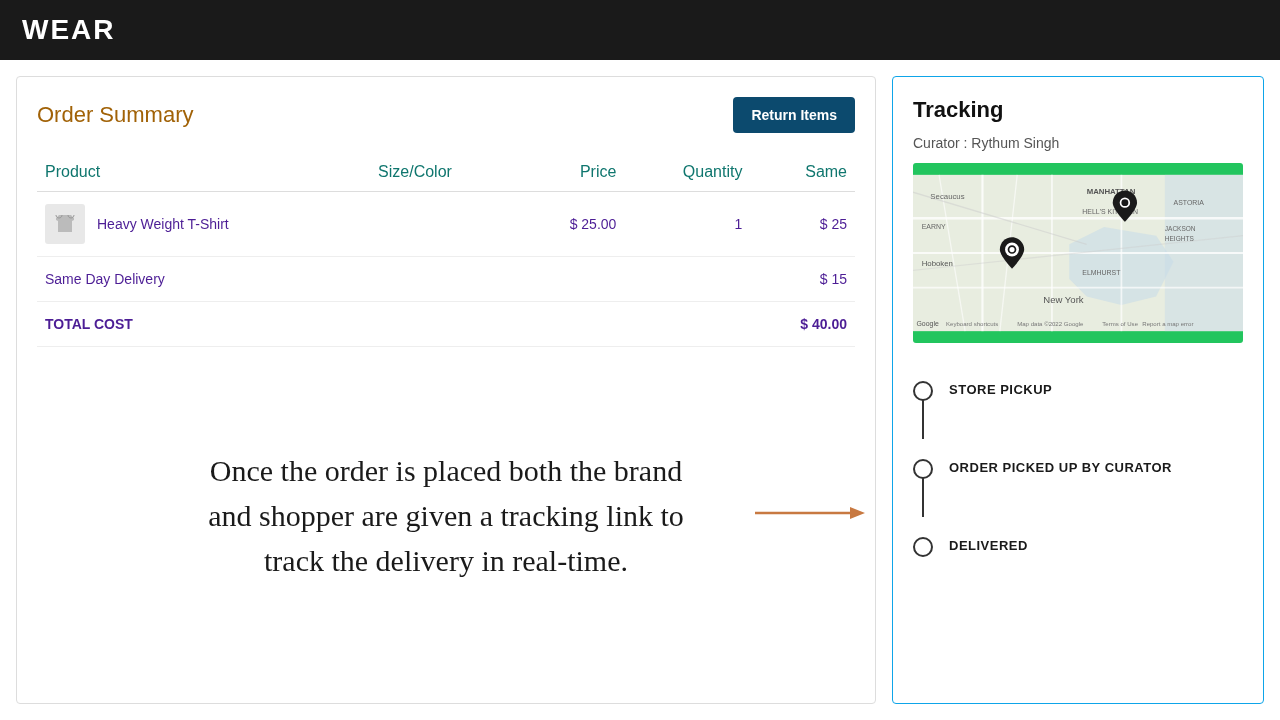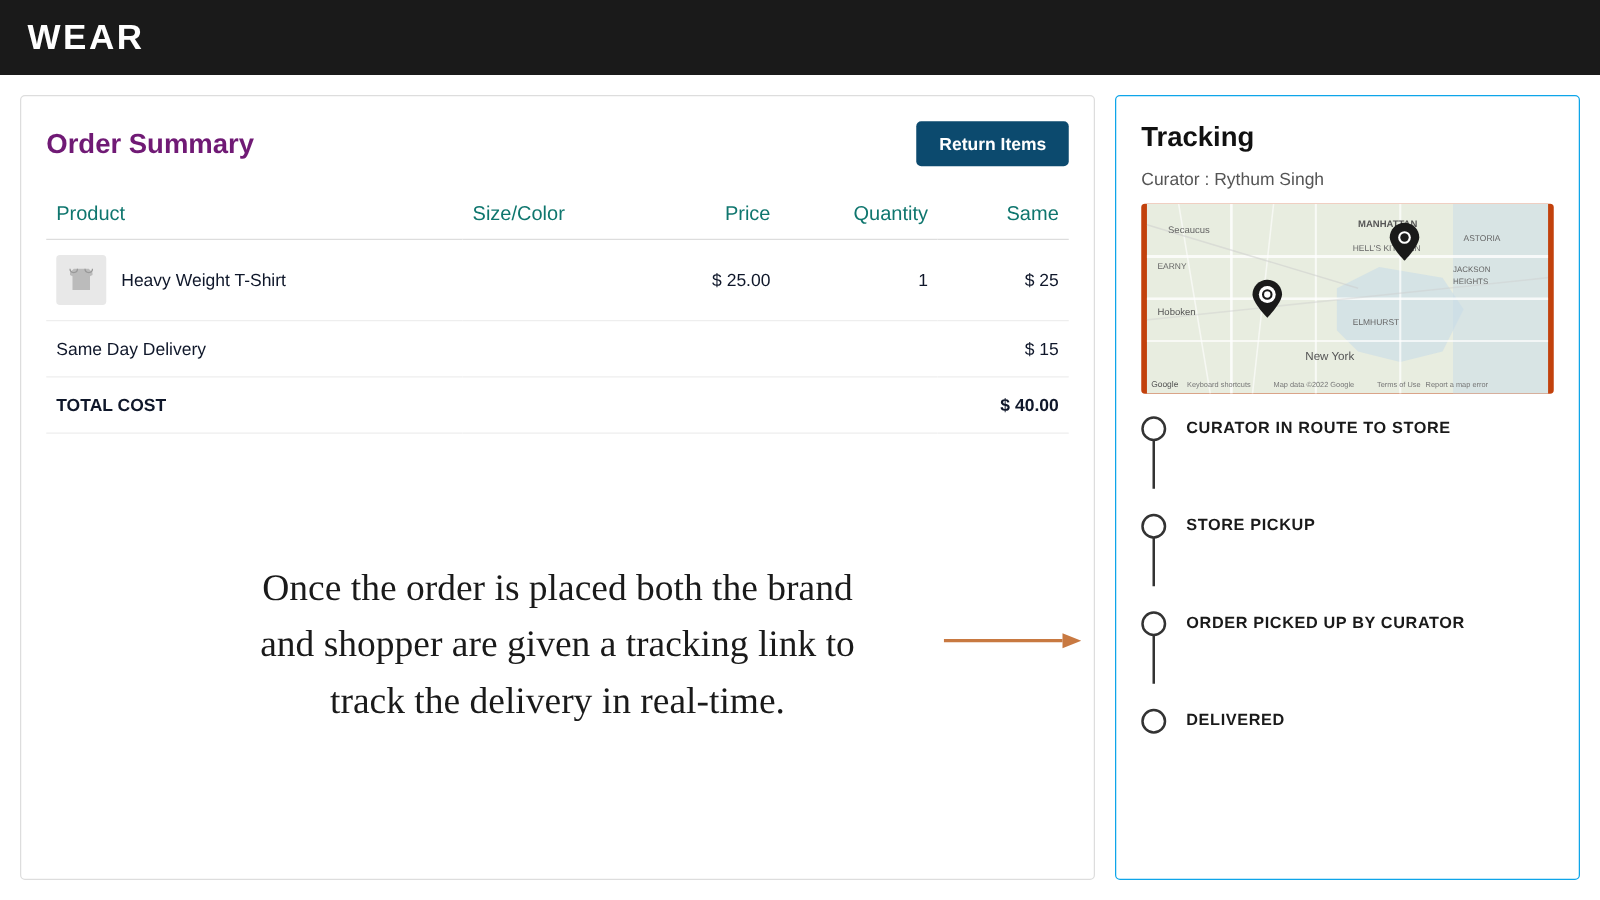--- a/index.html
+++ b/index.html
@@ -46,22 +46,22 @@
 
     .order-header {
       display: flex;
       justify-content: space-between;
       align-items: center;
       margin-bottom: 20px;
     }
 
     .order-title {
       font-size: 22px;
-      font-weight: bold;
-      color: #701a75;
+      font-weight: normal;
+      color: #a16207;
     }
 
     .return-items-btn {
       background: #0c4a6e;
       color: #fff;
       border: none;
       padding: 10px 18px;
       font-size: 14px;
       font-weight: 600;
       border-radius: 4px;
@@ -90,21 +90,21 @@
       text-align: right;
     }
 
     .order-table tbody tr {
       border-bottom: 1px solid #eee;
     }
 
     .order-table td {
       padding: 12px 8px;
       font-size: 14px;
-      color: #0f172a;
+      color: #4c1d95;
       vertical-align: middle;
     }
 
     .product-cell {
       display: flex;
       align-items: center;
       gap: 12px;
     }
 
     .product-thumb {
@@ -182,26 +182,26 @@
 
     .curator-label {
       font-size: 14px;
       color: #555;
       margin-bottom: 12px;
     }
 
     
     .map-container {
       width: 100%;
-      height: 152px;
-      background: #c2410c;
+      height: 180px;
+      background: #22c55e;
       border-radius: 3px;
       overflow: hidden;
       position: relative;
-      margin-bottom: 8px;
+      margin-bottom: 28px;
     }
 
     
     .tracking-steps {
       display: flex;
       flex-direction: column;
       gap: 0;
     }
 
     .tracking-step {
@@ -362,27 +362,20 @@
 
         <text x="4" y="174" font-size="8" fill="#555">Google</text>
         <text x="38" y="174" font-size="7" fill="#777">Keyboard shortcuts</text>
         <text x="120" y="174" font-size="7" fill="#777">Map data ©2022 Google</text>
         <text x="218" y="174" font-size="7" fill="#777">Terms of Use</text>
         <text x="264" y="174" font-size="7" fill="#777">Report a map error</text>
       </svg>
     </div>
 
     <div class="tracking-steps" id="tracking-steps">
-    <div class="tracking-step">
-      <div class="step-dot-container">
-        <div class="step-dot"></div>
-        <div class="step-line"></div>
-      </div>
-      <span class="step-label">CURATOR IN ROUTE TO STORE</span>
-    </div>
         <div class="tracking-step">
       <div class="step-dot-container">
         <div class="step-dot"></div>
         <div class="step-line"></div>
       </div>
       <span class="step-label">STORE PICKUP</span>
     </div>
         <div class="tracking-step">
       <div class="step-dot-container">
         <div class="step-dot"></div>

